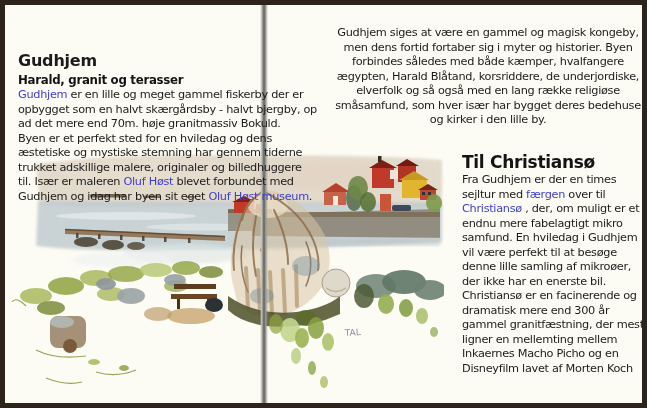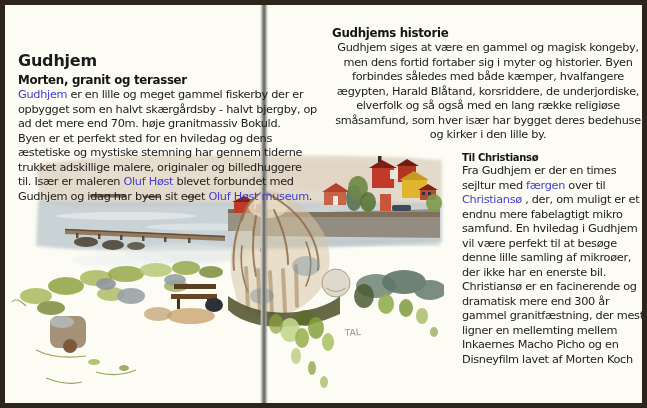--- a/index.html
+++ b/index.html
@@ -14,21 +14,21 @@
     color:#1b1b1b;
   }
   .txt{font-size:11.3px;line-height:14.5px;letter-spacing:-0.3px;}
   .lnk{color:#3d3dce;text-decoration:none;cursor:pointer;}
   #left-col{position:absolute;left:13px;top:6px;width:300px;margin-top:40px;}
   #left-col h1{font-size:16px;margin:0 0 3px 0;letter-spacing:-0.2px;}
   #left-col h2{font-size:11.8px;margin:0 0 1px 0;letter-spacing:-0.3px;color:#141414;}
   #right-col{position:absolute;left:327px;top:21px;width:312px;}
   #right-col h2{font-size:11.8px;margin:0 0 1px 0;letter-spacing:-0.3px;color:#141414;}
   #chr-col{position:absolute;left:457px;top:147px;width:184px;}
-  #chr-col h2{font-size:10px;margin:0 0 1px 0;letter-spacing:-0.3px;color:#141414;}
+  #chr-col h2{font-size:17px;margin:0 0 1px 0;letter-spacing:-0.3px;color:#141414;}
   #gutter{
     position:absolute;left:255px;top:0;width:8px;height:398px;
     background:linear-gradient(90deg,rgba(210,210,205,0),#c2c2bd 20%,#5e5e5a 50%,#9a9a94 70%,rgba(215,215,210,0));
   }
   #painting{position:absolute;left:1px;top:141px;}
 </style>
 </head>
 <body>
 
 <div id="spread">
@@ -199,26 +199,25 @@
       <ellipse cx="428" cy="186" rx="4" ry="5" fill="#8fa54a" opacity="0.7"></ellipse>
     </g>
 
     <text x="339" y="190" font-size="9" fill="#8b8b98" font-family="DejaVu Sans, sans-serif" transform="rotate(-4 339 190)">TAL</text>
   </svg>
 
   <div id="gutter"></div>
 
   <div id="left-col">
     <h1>Gudhjem</h1>
-    <h2>Morten, granit og terasser</h2>
+    <h2>Harald, granit og terasser</h2>
     <p class="txt" style="margin:0;"><a class="lnk" href="#">Gudhjem</a><span> er en lille og meget gammel fiskerby der er opbygget som en halvt skærgårdsby - halvt bjergby, op ad det mere end 70m. høje granitmassiv Bokuld.</span><br><span>Byen er et perfekt sted for en hviledag og dens æstetiske og mystiske stemning har gennem tiderne trukket adskillige malere, originaler og billedhuggere til. Især er maleren </span><a class="lnk" href="#">Oluf Høst</a><span> blevet forbundet med Gudhjem og idag har byen sit eget </span><a class="lnk" href="#">Oluf Høst museum</a><span>.</span></p>
   </div>
 
   <div id="right-col">
-    <h2>Gudhjems historie</h2>
     <p class="txt" style="margin:0;text-align:center;"><span>Gudhjem siges at være en gammel og magisk kongeby, men dens fortid fortaber sig i myter og historier. Byen forbindes således med både kæmper, hvalfangere ægypten, Harald Blåtand, korsriddere, de underjordiske, elverfolk og så også med en lang række religiøse småsamfund, som hver især har bygget deres bedehuse og kirker i den lille by.</span></p>
   </div>
 
   <div id="chr-col">
     <h2>Til Christiansø</h2>
     <p class="txt" style="margin:0;"><span>Fra Gudhjem er der en times sejltur med </span><a class="lnk" href="#">færgen</a><span> over til </span><a class="lnk" href="#">Christiansø</a><span> , der, om muligt er et endnu mere fabelagtigt mikro samfund. En hviledag i Gudhjem vil være perfekt til at besøge denne lille samling af mikroøer, der ikke har en enerste bil. Christiansø er en facinerende og dramatisk mere end 300 år gammel granitfæstning, der mest ligner en mellemting mellem Inkaernes Macho Picho og en Disneyfilm lavet af Morten Koch</span></p>
   </div>
 
 </div>
 

